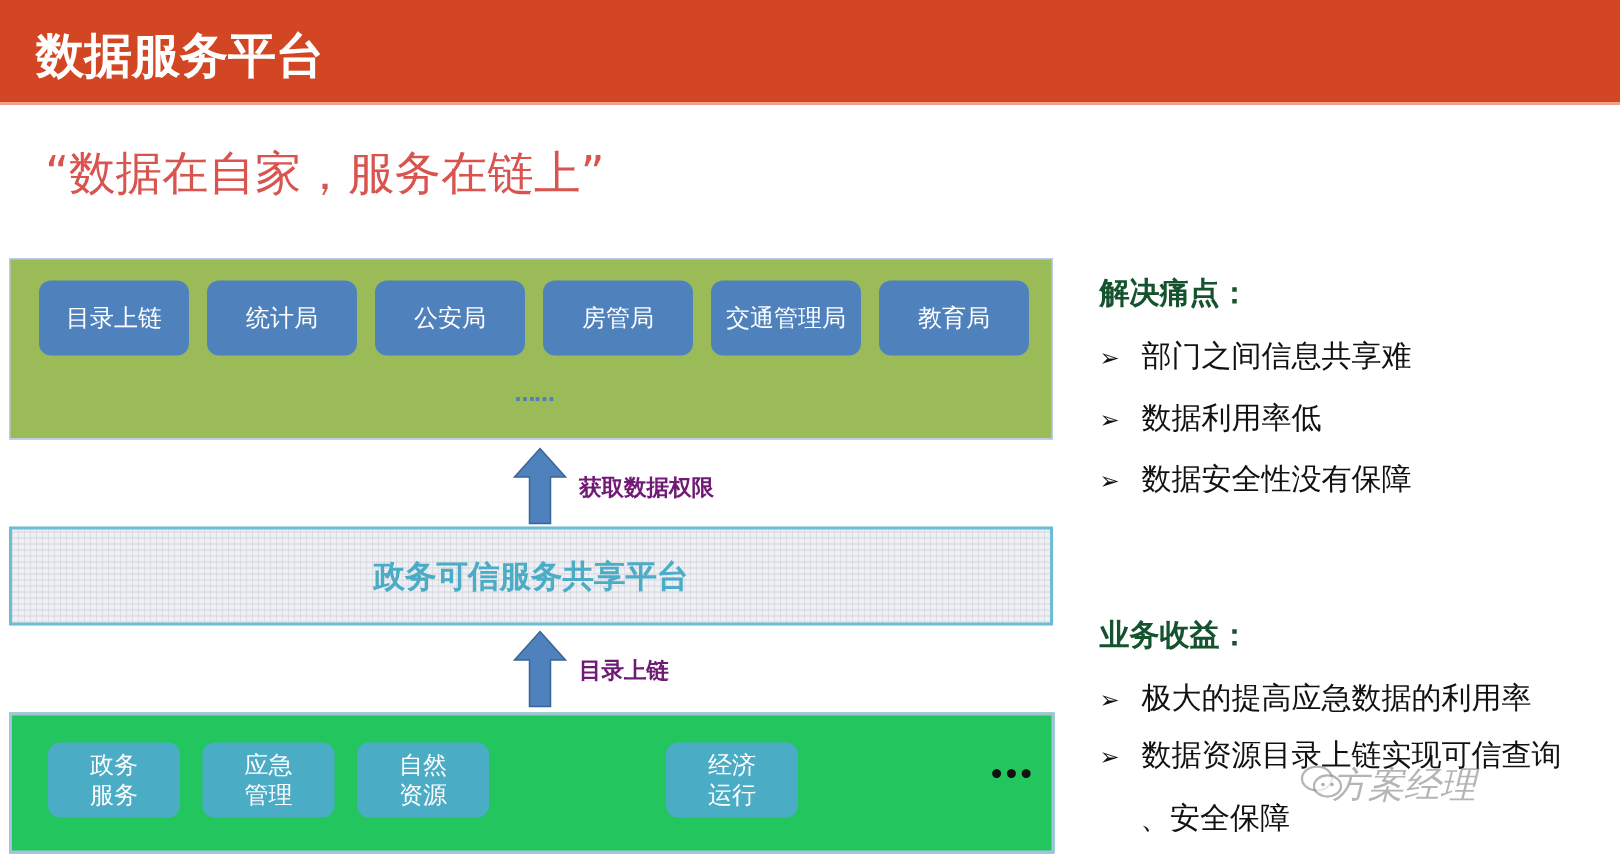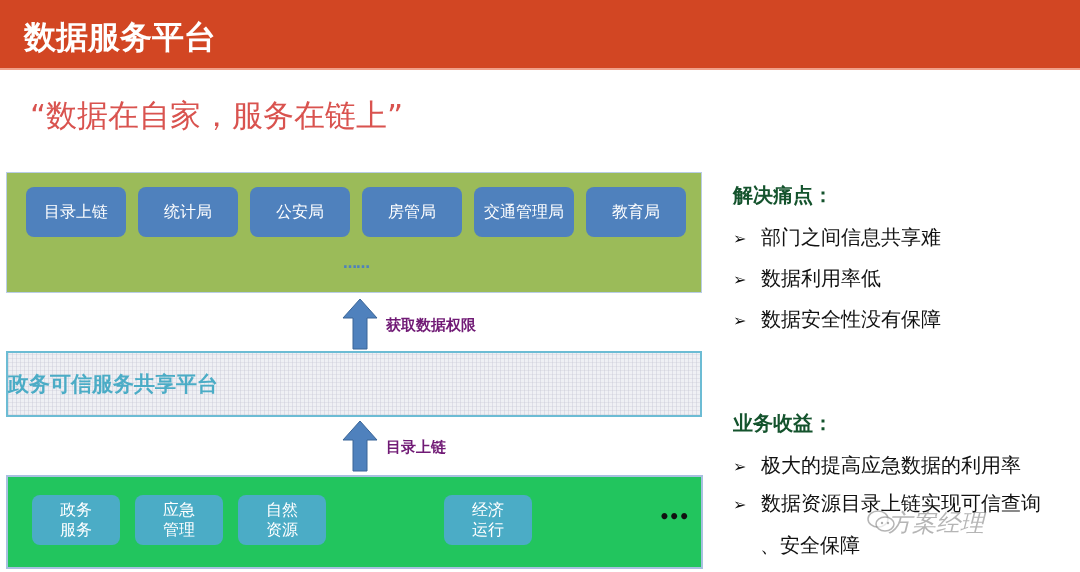--- a/index.html
+++ b/index.html
@@ -13,21 +13,21 @@
   .green-box{left:6px;top:172px;width:696px;height:121px;background:#9bbb59;border:1px solid #b9cde5;}
   .agency{position:absolute;top:14px;width:100px;height:50px;background:#4f81bd;border-radius:8px;
           color:#ffffff;font-size:16px;display:flex;align-items:center;justify-content:center;}
   .dots-blue{position:absolute;left:336px;top:82px;color:#4f81bd;font-size:14px;font-weight:bold;letter-spacing:-1px;}
   .arrow{position:absolute;width:36px;height:52px;}
   .arrow-label{position:absolute;font-size:15px;font-weight:bold;color:#701a75;}
   .platform-box{left:6px;top:351px;width:696px;height:66px;border:2px solid #6cbcd4;
      background-color:#eff0f4;
      background-image:repeating-linear-gradient(90deg,rgba(200,200,215,0.45) 0 1px,transparent 1px 4px),
                       repeating-linear-gradient(0deg,rgba(210,210,220,0.45) 0 1px,transparent 1px 4px);}
-  .platform-label{position:absolute;left:0;right:0;top:17px;color:#4bacc6;font-size:21px;font-weight:bold;}
+  .platform-label{position:absolute;left:0;right:0;top:17px;text-align:center;color:#4bacc6;font-size:21px;font-weight:bold;}
   .bottom-box{left:6px;top:475px;width:697px;height:94px;background:#22c55e;border:2px solid #a8c0e0;}
   .source{position:absolute;top:18px;width:88px;height:50px;background:#4bacc6;border-radius:8px;color:#ffffff;
           font-size:16px;display:flex;align-items:center;justify-content:center;text-align:center;line-height:20px;}
   .src-dots{position:absolute;left:651px;top:30px;font-size:17px;font-weight:bold;color:#111;letter-spacing:-1px;}
   .side-heading{position:absolute;left:733px;font-size:20px;font-weight:bold;color:#14532d;}
   .bullet{position:absolute;left:733px;font-size:20px;color:#111;white-space:nowrap;}
   .bullet .mk{display:inline-block;width:28px;font-size:16px;}
   .watermark{position:absolute;left:888px;top:507px;color:rgba(120,120,120,0.55);font-size:24px;font-style:italic;}
   .wm-icon{position:absolute;left:866px;top:508px;width:30px;height:26px;}
 </style>

